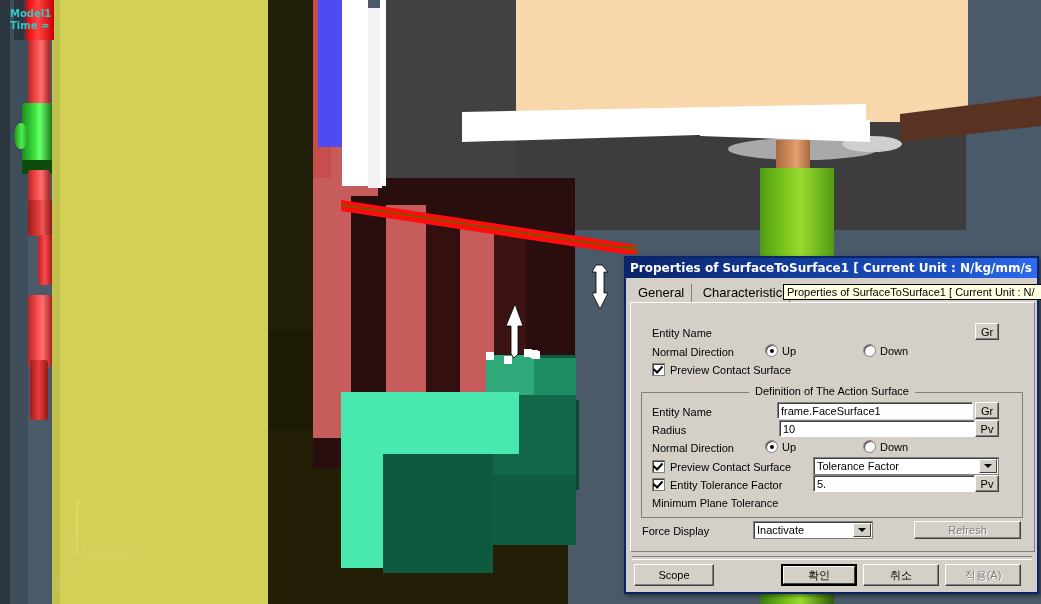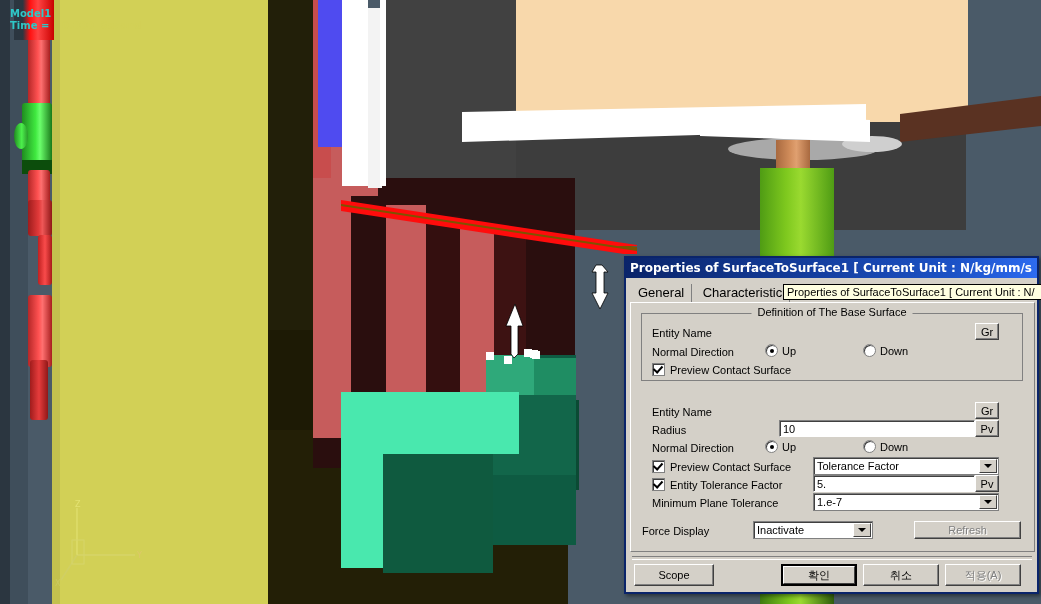--- a/index.html
+++ b/index.html
@@ -313,44 +313,45 @@
     <div id="tabstrip">
       <span class="tab">General</span>
       <span class="tab">Characteristic</span>
       <span class="tab">Sur</span>
     </div>
 
     <div id="tooltip">Properties of SurfaceToSurface1 [ Current Unit : N/</div>
 
     <div class="page">
 
-      <div class="groupbox" style="left:10px;top:10px;width:380px;height:66px;">
-        <span class="legend">Definition of The Base Surface</span>
-      </div>
 
       <div class="lbl" style="left:21px;top:24px;">Entity Name</div>
       <div class="btn" style="left:344px;top:20px;width:24px;height:17px;">Gr</div>
 
       <div class="lbl" style="left:21px;top:43px;">Normal Direction</div>
       <div class="radio on" style="left:134px;top:41px;">
         <span class="dot"></span>
         <span>Up</span>
       </div>
       <div class="radio" style="left:232px;top:41px;">
         <span class="dot"></span>
         <span>Down</span>
       </div>
 
       <div class="check on" style="left:21px;top:60px;">
         <span class="box"></span>
         <span>Preview Contact Surface</span>
       </div>
 
+      <div class="groupbox" style="left:10px;top:89px;width:380px;height:124px;">
+        <span class="legend">Definition of The Action Surface</span>
+      </div>
 
       <div class="lbl" style="left:21px;top:103px;">Entity Name</div>
+      <div class="tf" style="left:146px;top:99px;width:196px;height:17px;">frame.FaceSurface1</div>
       <div class="btn" style="left:344px;top:99px;width:24px;height:17px;">Gr</div>
 
       <div class="lbl" style="left:21px;top:121px;">Radius</div>
       <div class="tf" style="left:148px;top:117px;width:196px;height:17px;">10</div>
       <div class="btn" style="left:344px;top:117px;width:24px;height:17px;">Pv</div>
 
       <div class="lbl" style="left:21px;top:139px;">Normal Direction</div>
       <div class="radio on" style="left:134px;top:137px;">
         <span class="dot"></span>
         <span>Up</span>
@@ -370,24 +371,20 @@
       </div>
 
       <div class="check on" style="left:21px;top:175px;">
         <span class="box"></span>
         <span>Entity Tolerance Factor</span>
       </div>
       <div class="tf" style="left:182px;top:172px;width:162px;height:17px;">5.</div>
       <div class="btn" style="left:344px;top:172px;width:24px;height:17px;">Pv</div>
 
       <div class="lbl" style="left:21px;top:194px;">Minimum Plane Tolerance</div>
-      <div class="combo" style="left:182px;top:190px;width:186px;height:18px;">
-        <span>1.e-7</span>
-        <span class="arrowbox"></span>
-      </div>
 
       <div class="lbl" style="left:11px;top:222px;">Force Display</div>
       <div class="combo" style="left:122px;top:218px;width:120px;height:18px;">
         <span>Inactivate</span>
         <span class="arrowbox"></span>
       </div>
       <div class="btn disabled" style="left:283px;top:218px;width:107px;height:18px;">Refresh</div>
     </div>
 
     <div class="sep" style="left:6px;top:298px;width:400px;"></div>

